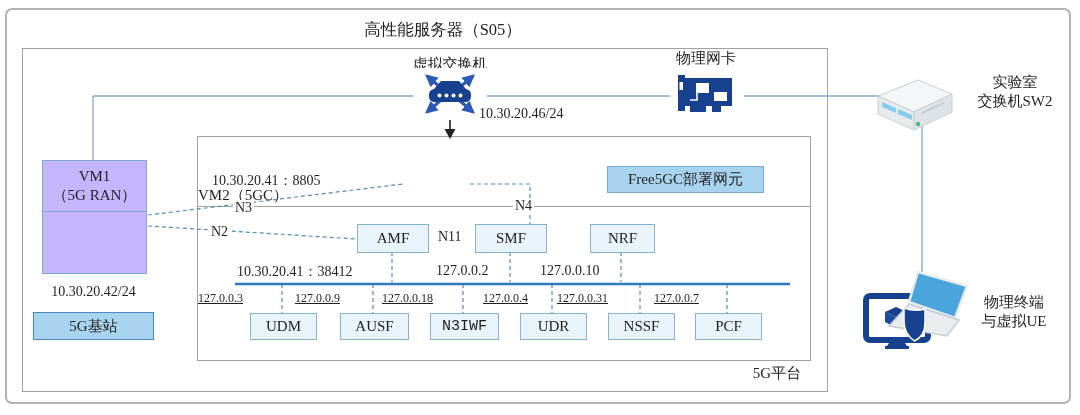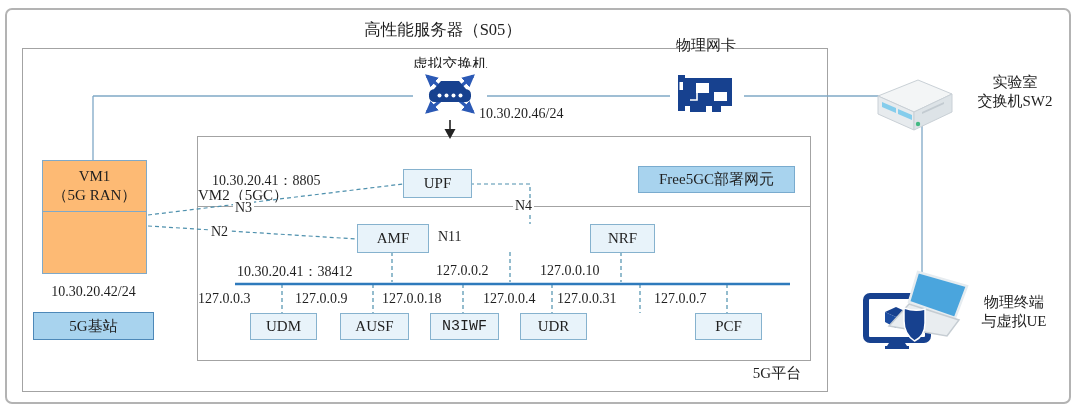--- a/index.html
+++ b/index.html
@@ -8,21 +8,21 @@
     font-family:"Liberation Serif","DejaVu Serif",serif;color:#1f1f1f;
   }
   .abs{position:absolute;}
   .outer-frame{left:5px;top:8px;width:1062px;height:392px;border:2px solid #b3b3b3;border-radius:7px;}
   .server-box{left:22px;top:48px;width:804px;height:342px;border:1.5px solid #a3a3a3;}
   .vm2-box{left:197px;top:136px;width:612px;height:223px;border:1.2px solid #a3a3a3;}
   .vm2-header{position:absolute;left:0;top:0;width:100%;height:22px;border-bottom:1.2px solid #a3a3a3;
     text-align:left;font-size:15px;line-height:22px;margin-top:47px;}
   .title{font-size:16.5px;text-align:center;}
   .lbl{font-size:15px;text-align:center;line-height:1.25;}
-  .ip{font-size:14px;white-space:nowrap;}
+  .ip{font-size:12px;white-space:nowrap;text-decoration:underline;}
   .ip-lg{font-size:14px;white-space:nowrap;}
   .nf{border:1.2px solid #86b2ce;background:#e8f3fa;text-align:center;font-size:15px;}
   .badge{background:#a8d3ee;text-align:center;font-size:15px;}
   .iface{font-size:14px;background:#ffffff;padding:0 2px;line-height:1.1;}
   svg{display:block;}
   .wire{stroke:#7fa8c6;stroke-width:1.3;}
   .dash{stroke:#4e90ad;stroke-width:1.2;stroke-dasharray:4 3;fill:none;}
   .bus{stroke:#2e7abc;stroke-width:2.6;}
   .iconbg{background:#ffffff;}
 </style>
@@ -79,21 +79,21 @@
     <line x1="47" y1="33" x2="60" y2="44" stroke="#2b59b5" stroke-width="3" marker-end="url(#ah)"></line>
     <polygon points="28,13 46,13 53,21 21,21" fill="#17418f"></polygon>
     <rect x="16" y="21" width="42" height="13" rx="5.5" fill="#17418f"></rect>
     <circle cx="26.5" cy="27.5" r="2" fill="#ffffff"></circle>
     <circle cx="33.5" cy="27.5" r="2" fill="#ffffff"></circle>
     <circle cx="40.5" cy="27.5" r="2" fill="#ffffff"></circle>
     <circle cx="47.5" cy="27.5" r="2" fill="#ffffff"></circle>
   </svg>
   <div class="abs ip-lg" style="left:479px;top:106px;">10.30.20.46/24</div>
 
-  <div class="abs lbl" style="left:660px;top:36px;width:92px;">物理网卡</div>
+  <div class="abs lbl" style="left:660px;top:49px;width:92px;">物理网卡</div>
   <svg class="abs iconbg" style="left:670px;top:70px;" width="74" height="52" viewBox="0 0 74 52">
     <rect x="8" y="5" width="7" height="36" fill="#17418f"></rect>
     <rect x="9.5" y="12" width="3.5" height="8" fill="#ffffff"></rect>
     <rect x="14" y="8" width="48" height="28" fill="#17418f"></rect>
     <rect x="26" y="13" width="13" height="10" fill="#ffffff"></rect>
     <rect x="44" y="22" width="13" height="9" fill="#ffffff"></rect>
     <path d="M20 30 h7 v-7" stroke="#ffffff" stroke-width="1.6" fill="none"></path>
     <rect x="20" y="36" width="16" height="6" fill="#17418f"></rect>
     <rect x="42" y="36" width="9" height="6" fill="#17418f"></rect>
   </svg>
@@ -124,54 +124,55 @@
     <polygon points="64,6 113,20 101,52 55,36" fill="#4aa5dd" stroke="#e6ecf0" stroke-width="2.5"></polygon>
     <polygon points="55,38 105,54 93,70 35,60" fill="#e9edf0" stroke="#c6cdd3" stroke-width="1.5"></polygon>
 
     <path d="M50 42 q11 4 21 1 l0 14 q0 13 -10.5 18 q-10.5 -7 -10.5 -20 z" fill="#17418f" stroke="#ffffff" stroke-width="1.5"></path>
   </svg>
   <div class="abs lbl" style="left:966px;top:293px;width:96px;">
     <div>物理终端</div>
     <div>与虚拟UE</div>
   </div>
 
-  <div class="abs" style="left:42px;top:160px;width:103px;height:112px;border:1.2px solid #7fa9c8;background:#fdba74;">
+  <div class="abs" style="left:42px;top:160px;width:103px;height:112px;border:1.2px solid #7fa9c8;background:#c4b5fd;">
     <div class="lbl" style="height:51px;border-bottom:1.2px solid #7fa9c8;padding-top:6px;box-sizing:border-box;">
       <div>VM1</div>
       <div>（5G RAN）</div>
     </div>
   </div>
   <div class="abs ip-lg" style="left:42px;top:284px;width:103px;text-align:center;">10.30.20.42/24</div>
   <div class="abs badge" style="left:33px;top:312px;width:119px;height:26px;line-height:26px;border:1.2px solid #4d88b8;">5G基站</div>
 
-  <div class="abs badge" style="left:638px;top:166px;width:155px;height:25px;line-height:25px;border:1.2px solid #79abce;text-align:center;">Free5GC部署网元</div>
+  <div class="abs badge" style="left:607px;top:166px;width:155px;height:25px;line-height:25px;border:1.2px solid #79abce;text-align:center;">Free5GC部署网元</div>
 
   <div class="abs ip-lg" style="left:212px;top:172px;">10.30.20.41：8805</div>
-  <div class="abs nf" style="left:403px;top:169px;width:67px;height:27px;line-height:27px;">UPF</div>
 
   <div class="abs iface" style="left:233px;top:200px;">N3</div>
   <div class="abs iface" style="left:209px;top:224px;">N2</div>
   <div class="abs iface" style="left:513px;top:198px;">N4</div>
   <div class="abs iface" style="left:436px;top:229px;background:none;">N11</div>
 
   <div class="abs nf" style="left:357px;top:224px;width:70px;height:27px;line-height:27px;">AMF</div>
+  <div class="abs nf" style="left:475px;top:224px;width:70px;height:27px;line-height:27px;">SMF</div>
   <div class="abs nf" style="left:590px;top:224px;width:63px;height:27px;line-height:27px;">NRF</div>
 
   <div class="abs ip-lg" style="left:237px;top:263px;">10.30.20.41：38412</div>
   <div class="abs ip-lg" style="left:436px;top:263px;">127.0.0.2</div>
   <div class="abs ip-lg" style="left:540px;top:263px;">127.0.0.10</div>
 
   <div class="abs ip" style="left:198px;top:291px;">127.0.0.3</div>
   <div class="abs ip" style="left:295px;top:291px;">127.0.0.9</div>
   <div class="abs ip" style="left:382px;top:291px;">127.0.0.18</div>
   <div class="abs ip" style="left:483px;top:291px;">127.0.0.4</div>
   <div class="abs ip" style="left:557px;top:291px;text-align:center;">127.0.0.31</div>
   <div class="abs ip" style="left:654px;top:291px;">127.0.0.7</div>
 
   <div class="abs nf" style="left:340px;top:313px;width:67px;height:25px;line-height:25px;">AUSF</div>
   <div class="abs nf" style="left:250px;top:313px;width:65px;height:25px;line-height:25px;">UDM</div>
   <div class="abs nf" style="left:430px;top:313px;width:67px;height:25px;line-height:25px;font-family:Liberation Mono, monospace;">N3IWF</div>
   <div class="abs nf" style="left:520px;top:313px;width:65px;height:25px;line-height:25px;">UDR</div>
+  <div class="abs nf" style="left:608px;top:313px;width:65px;height:25px;line-height:25px;">NSSF</div>
   <div class="abs nf" style="left:695px;top:313px;width:65px;height:25px;line-height:25px;">PCF</div>
 
   <div class="abs lbl" style="left:742px;top:364px;width:70px;">5G平台</div>
 
 </div>
 
 </body></html>

